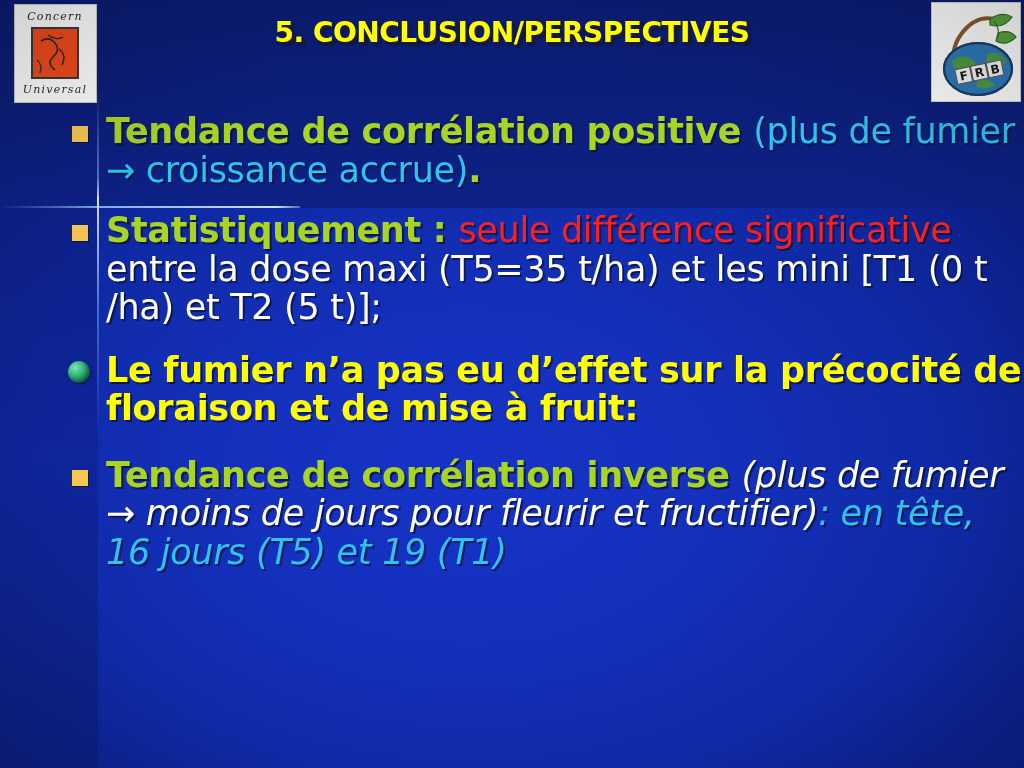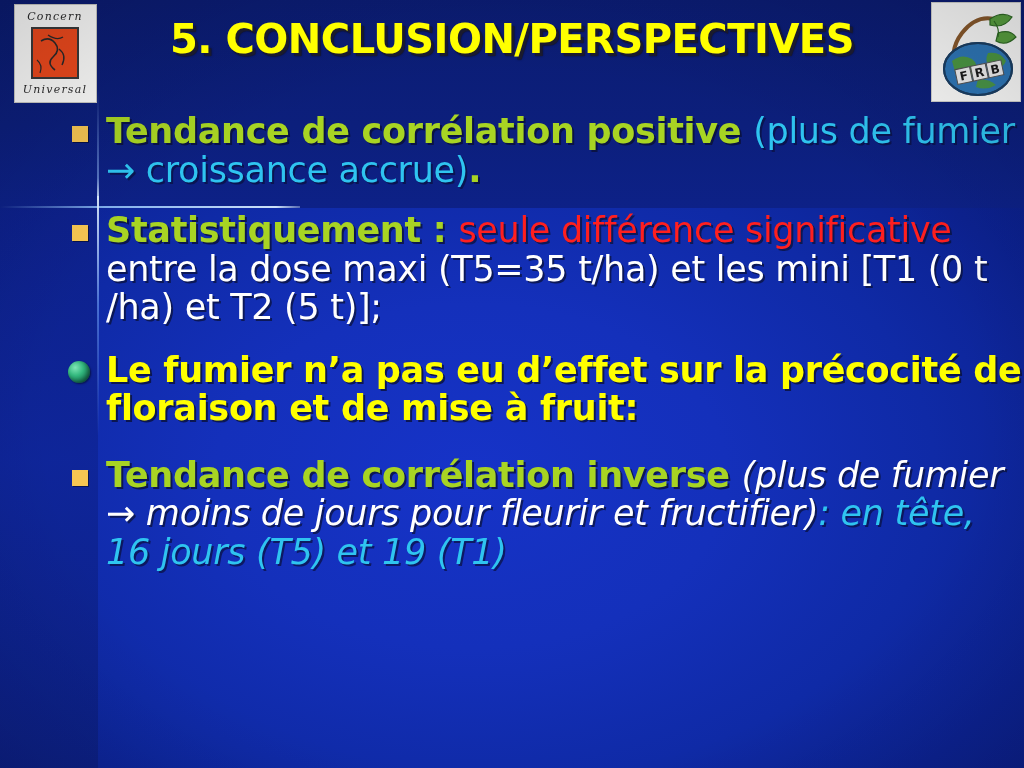--- a/index.html
+++ b/index.html
@@ -88,21 +88,21 @@
     height: 100px;
     border: 1px solid #d0d0cc;
   }
   
   #title {
     position: absolute;
     left: 0;
     top: 16px;
     width: 1024px;
     text-align: center;
-    font-size: 40px;
+    font-size: 28px;
     font-weight: bold;
     letter-spacing: -0.5px;
     color: #ffff00;
     text-shadow: 3px 3px 0 #1a1a2e, 3px 3px 2px rgba(0,0,0,.6);
     z-index: 5;
     white-space: nowrap;
   }
   
   #body {
     position: absolute;

